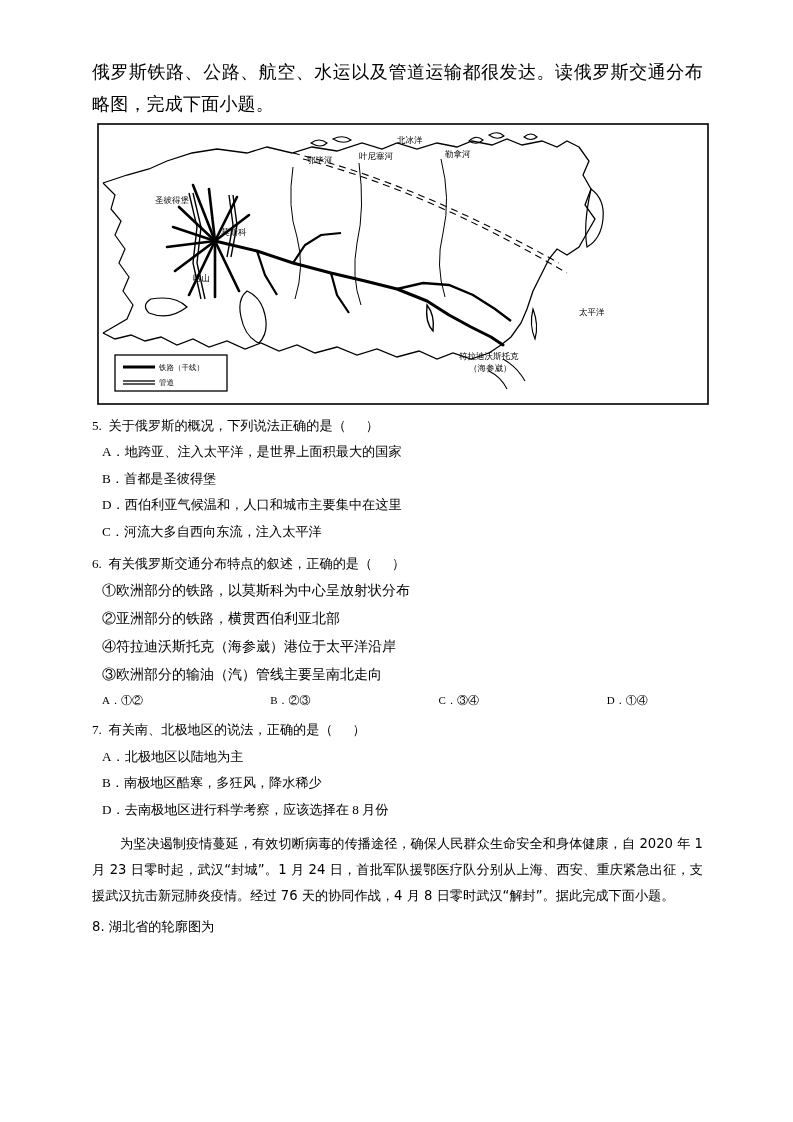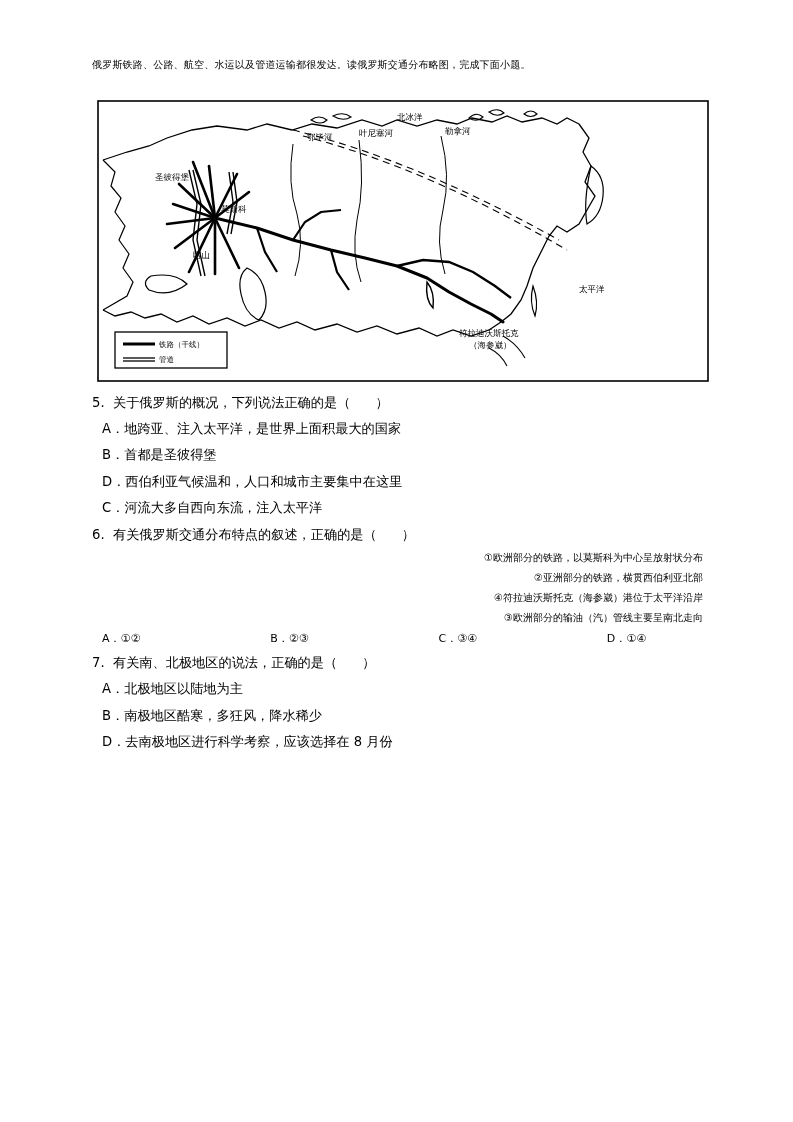--- a/index.html
+++ b/index.html
@@ -16,59 +16,60 @@
     overflow: hidden;
   }
   .page {
     position: relative;
     width: 793px;
     height: 1122px;
     box-sizing: border-box;
     padding: 56px 90px 0 92px;
   }
   .intro-line {
-    font-size: 10px;
+    font-size: 18px;
     line-height: 1.75;
     letter-spacing: 0.2px;
-    margin: 0 0 26px 0;
+    margin: 0 0 4px 0;
     text-align: justify;
   }
   
   .map-figure {
     position: relative;
     width: 612px;
     height: 282px;
     margin: 4px auto 8px 5px;
   }
   .map-figure svg {
     display: block;
   }
   
   .q-block {
+    margin-top: 6px;
+    font-family: Liberation Serif, serif;
   }
   .q-stem {
     font-size: 13.2px;
     line-height: 2.0;
     margin: 0;
     white-space: pre-wrap;
   }
   .q-opt {
     font-size: 13.2px;
     line-height: 2.0;
     margin: 0;
     padding-left: 10px;
     white-space: pre-wrap;
   }
   .q-sub {
-    font-size: 10px;
+    font-size: 14px;
     line-height: 2.0;
     margin: 0;
     padding-left: 10px;
     white-space: pre-wrap;
-    text-align: right;
   }
   .opt-row {
     display: flex;
     font-size: 11px;
     line-height: 2.0;
     padding-left: 10px;
   }
   .opt-row > span {
     display: inline-block;
   }
@@ -210,15 +211,17 @@
     </div>
   </div>
 
   <div class="q-block">
     <p class="q-stem">7.  有关南、北极地区的说法，正确的是（      ）</p>
     <p class="q-opt">A．北极地区以陆地为主</p>
     <p class="q-opt">B．南极地区酷寒，多狂风，降水稀少</p>
     <p class="q-opt">D．去南极地区进行科学考察，应该选择在 8 月份</p>
   </div>
 
-
+  <p class="para">为坚决遏制疫情蔓延，有效切断病毒的传播途径，确保人民群众生命安全和身体健康，自 2020 年 1 月 23 日零时起，武汉“封城”。1 月 24 日，首批军队援鄂医疗队分别从上海、西安、重庆紧急出征，支援武汉抗击新冠肺炎疫情。经过 76 天的协同作战，4 月 8 日零时武汉“解封”。据此完成下面小题。</p>
+
+  <p class="last-q">8.  湖北省的轮廓图为</p>
 
 </div>
 
 </body></html>

